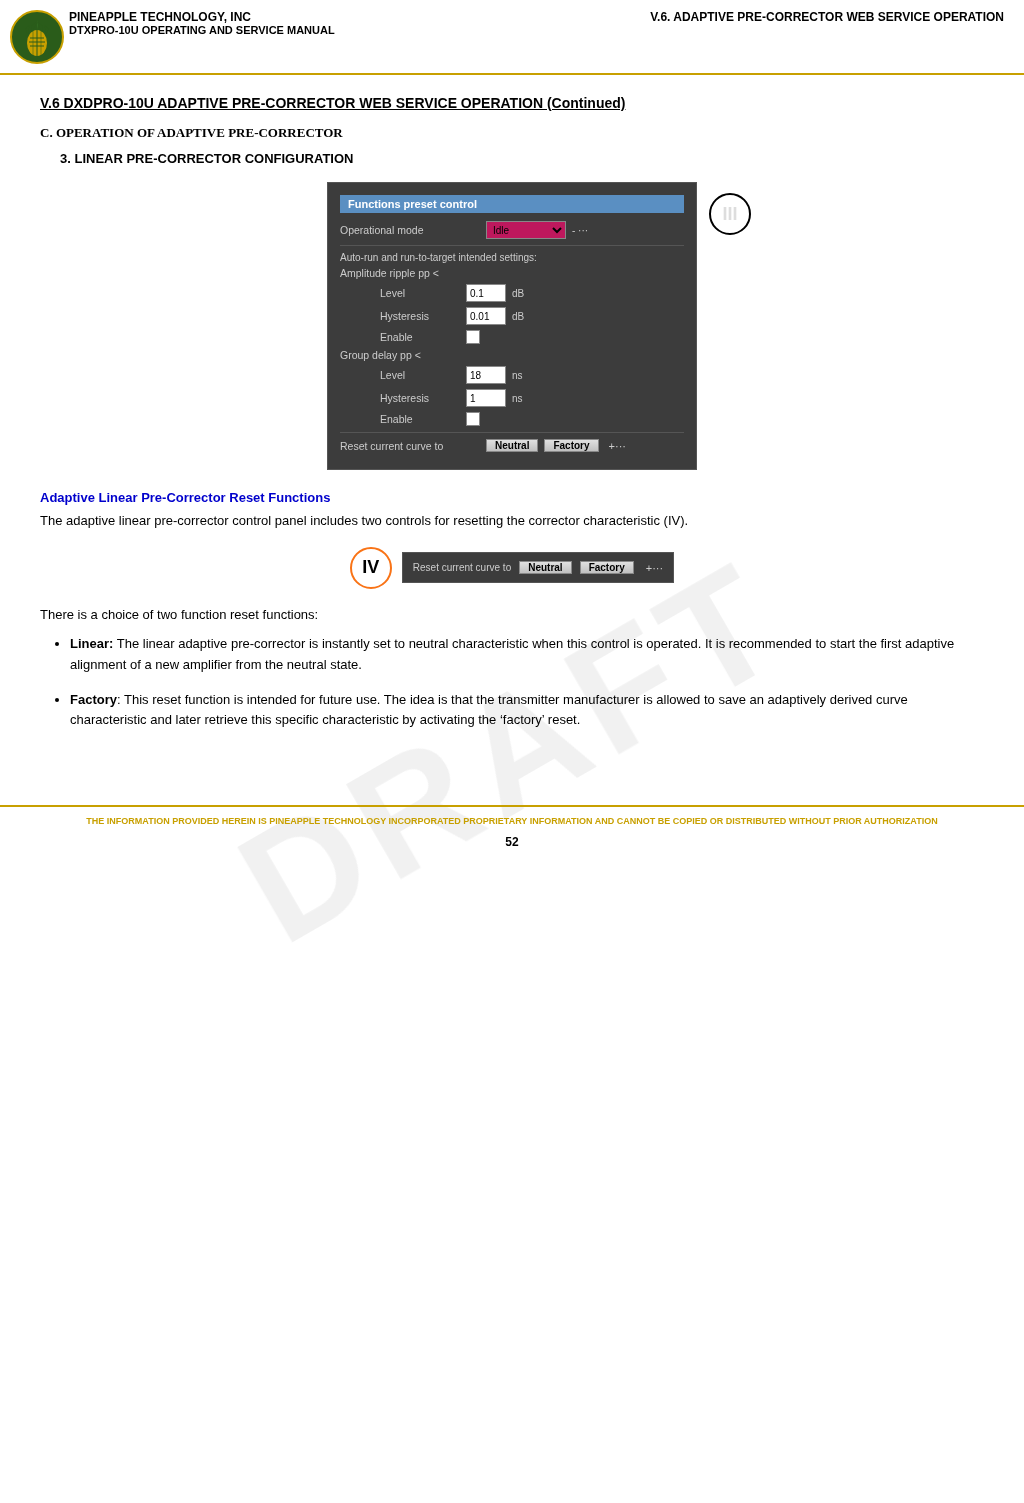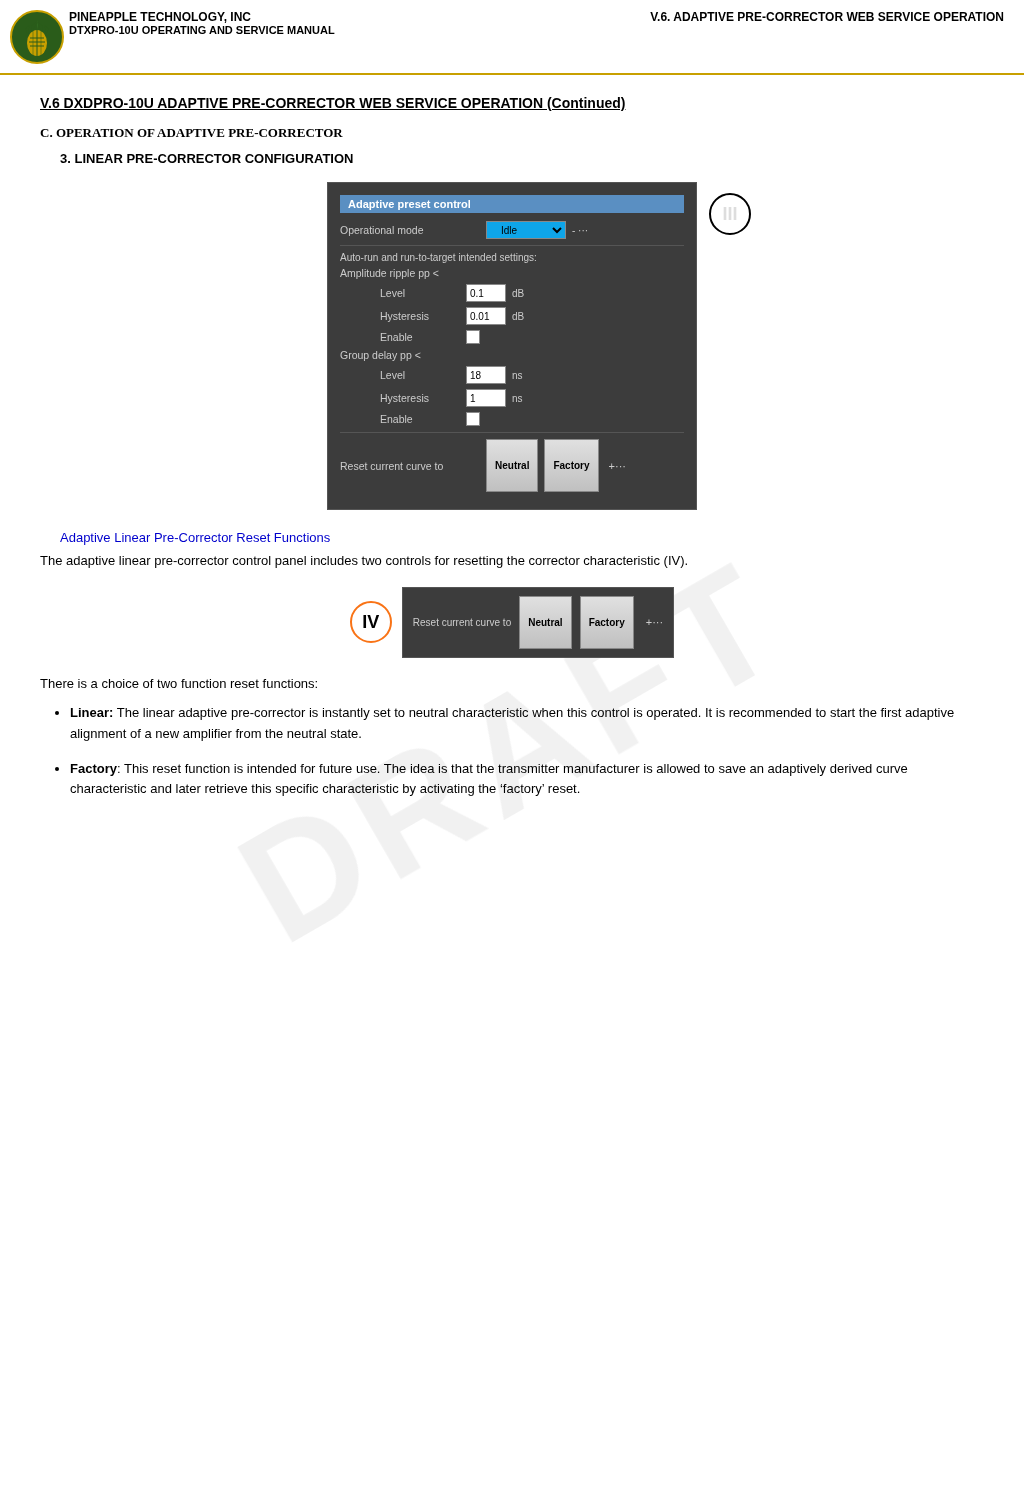--- a/index.html
+++ b/index.html
@@ -136,25 +136,25 @@
       background: #fff;
       color: #000;
       border: 1px solid #888;
       font-size: 10px;
       padding: 1px 3px;
       width: 40px;
       height: 18px;
     }
 
     .ui-select {
-      background: #0ea5e9;
+      background: #be185d;
       color: #000;
       border: 1px solid #888;
       font-size: 10px;
-      padding: 1px 10px;
+      padding: 1px 2px;
       width: 80px;
       height: 18px;
     }
 
     .ui-unit {
       color: #ccc;
       font-size: 10px;
       min-width: 18px;
     }
 
@@ -163,21 +163,21 @@
       height: 14px;
       background: #fff;
       border: 1px solid #888;
     }
 
     .ui-btn {
       background: linear-gradient(to bottom, #e0e0e0, #c0c0c0);
       color: #000;
       border: 1px solid #888;
       font-size: 10px;
-      padding: 20px 8px;
+      padding: 0 8px;
       cursor: pointer;
       font-weight: bold;
     }
 
     .ui-more-dots {
       color: #ccc;
       font-size: 11px;
       margin-left: 4px;
     }
 
@@ -214,24 +214,23 @@
 
     
     .body-text {
       font-size: 13px;
       margin-bottom: 10px;
       line-height: 1.5;
     }
 
     .body-text-bold-blue {
       font-size: 13px;
-      font-weight: normal;
+      font-weight: bold;
       color: #0000cc;
       margin-bottom: 6px;
-      margin-left: 20px;
     }
 
     
     .iv-container {
       display: flex;
       justify-content: center;
       margin: 16px 0 16px 0;
       position: relative;
       align-items: center;
     }
@@ -333,21 +332,21 @@
   <div class="content">
 
     <div class="section-title">V.6  DXDPRO-10U ADAPTIVE PRE-CORRECTOR WEB SERVICE OPERATION (Continued)</div>
 
     <div class="sub-section">C.   OPERATION OF ADAPTIVE PRE-CORRECTOR</div>
 
     <div class="sub-sub-section">3.  LINEAR PRE-CORRECTOR CONFIGURATION</div>
 
     <div class="ui-panel-container">
       <div class="ui-panel">
-        <div class="ui-panel-title">Adaptive preset control</div>
+        <div class="ui-panel-title">Functions preset control</div>
 
         <div class="ui-row">
           <span class="ui-label">Operational mode</span>
           <select class="ui-select">
             <option>Idle</option>
           </select>
           <span style="color:#ccc;font-size:10px;">- ···</span>
         </div>
 
         <div class="ui-separator"></div>
@@ -428,14 +427,18 @@
         <strong>Linear:</strong>
         <span>The linear adaptive pre-corrector is instantly set to neutral characteristic when this control is operated. It is recommended to start the first adaptive alignment of a new amplifier from the neutral state.</span>
       </li>
       <li class="bullet-item">
         <strong>Factory</strong><span>: This reset function is intended for future use. The idea is that the transmitter manufacturer is allowed to save an adaptively derived curve characteristic and later retrieve this specific characteristic by activating the ‘factory’ reset.</span>
       </li>
     </ul>
 
   </div>
 
+  <div class="footer">
+    <div>THE INFORMATION PROVIDED HEREIN IS PINEAPPLE TECHNOLOGY INCORPORATED PROPRIETARY INFORMATION AND CANNOT BE COPIED OR DISTRIBUTED WITHOUT PRIOR AUTHORIZATION</div>
+    <div class="page-number">52</div>
+  </div>
 
 </div>
 
 </body></html>

